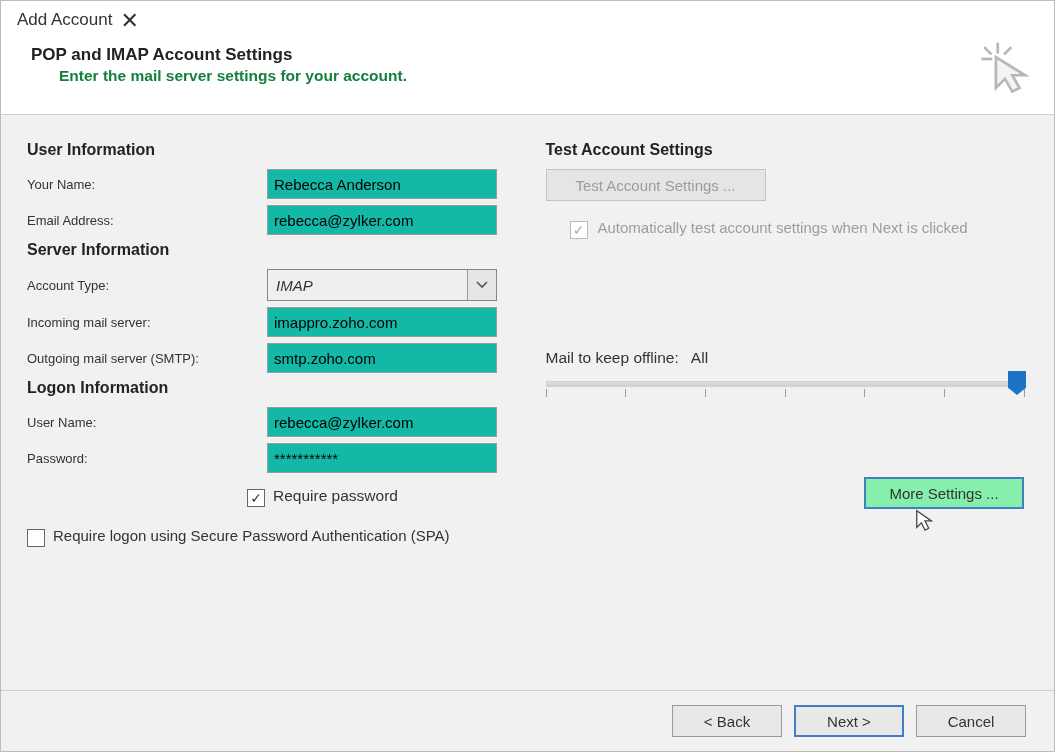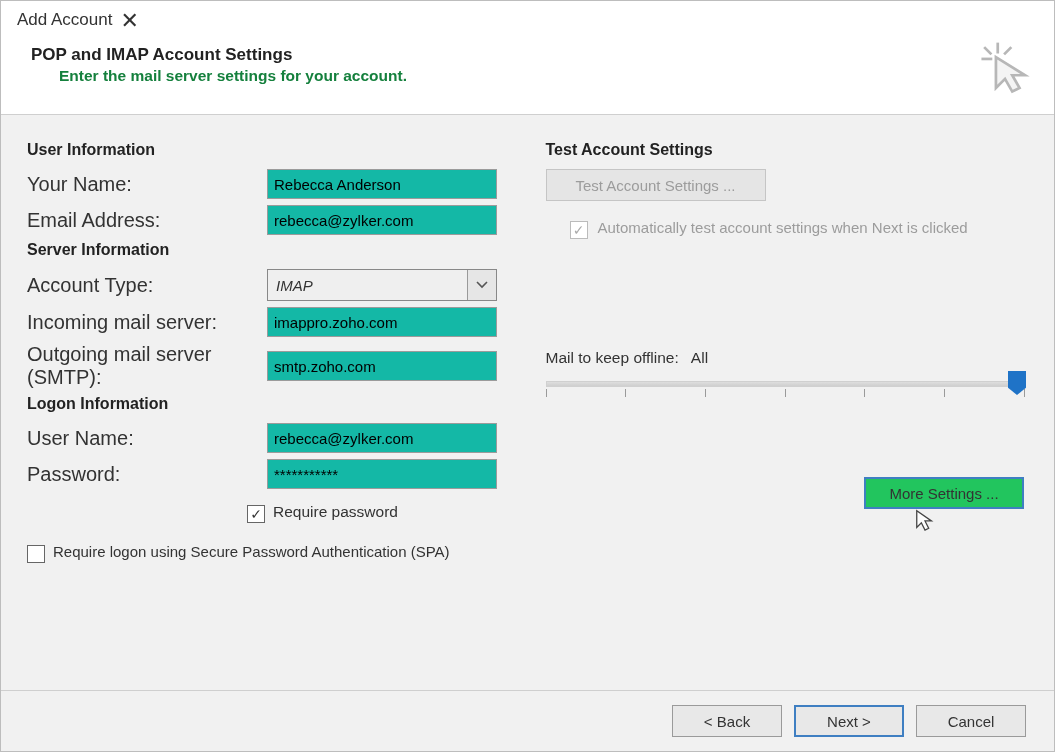--- a/index.html
+++ b/index.html
@@ -93,21 +93,21 @@
     margin: 6px 0 10px 0;
     color: #222;
   }
   .field-row {
     display: flex;
     align-items: center;
     margin-bottom: 6px;
   }
   .field-row label {
     width: 240px;
-    font-size: 20px;
+    font-size: 13px;
     color: #333;
   }
   .text-input {
     width: 230px;
     height: 30px;
     border: 1px solid #9b9b9b;
     padding: 0 6px;
     font-size: 15px;
     box-sizing: border-box;
     background: #14b8a6;
@@ -207,21 +207,21 @@
     border-color: #c5c5c5;
     background: #e5e5e5;
     cursor: default;
   }
   .btn.primary {
     border: 2px solid #3f7fc2;
     background: #e8e8e8;
   }
   .btn.highlight {
     border: 2px solid #3f7fc2;
-    background: #22c55e;
+    background: #86efac;
   }
   .auto-test-row {
     display: flex;
     align-items: flex-start;
     gap: 10px;
     margin: 18px 0 0 24px;
     max-width: 400px;
   }
   .offline-row {
     margin-top: 110px;

